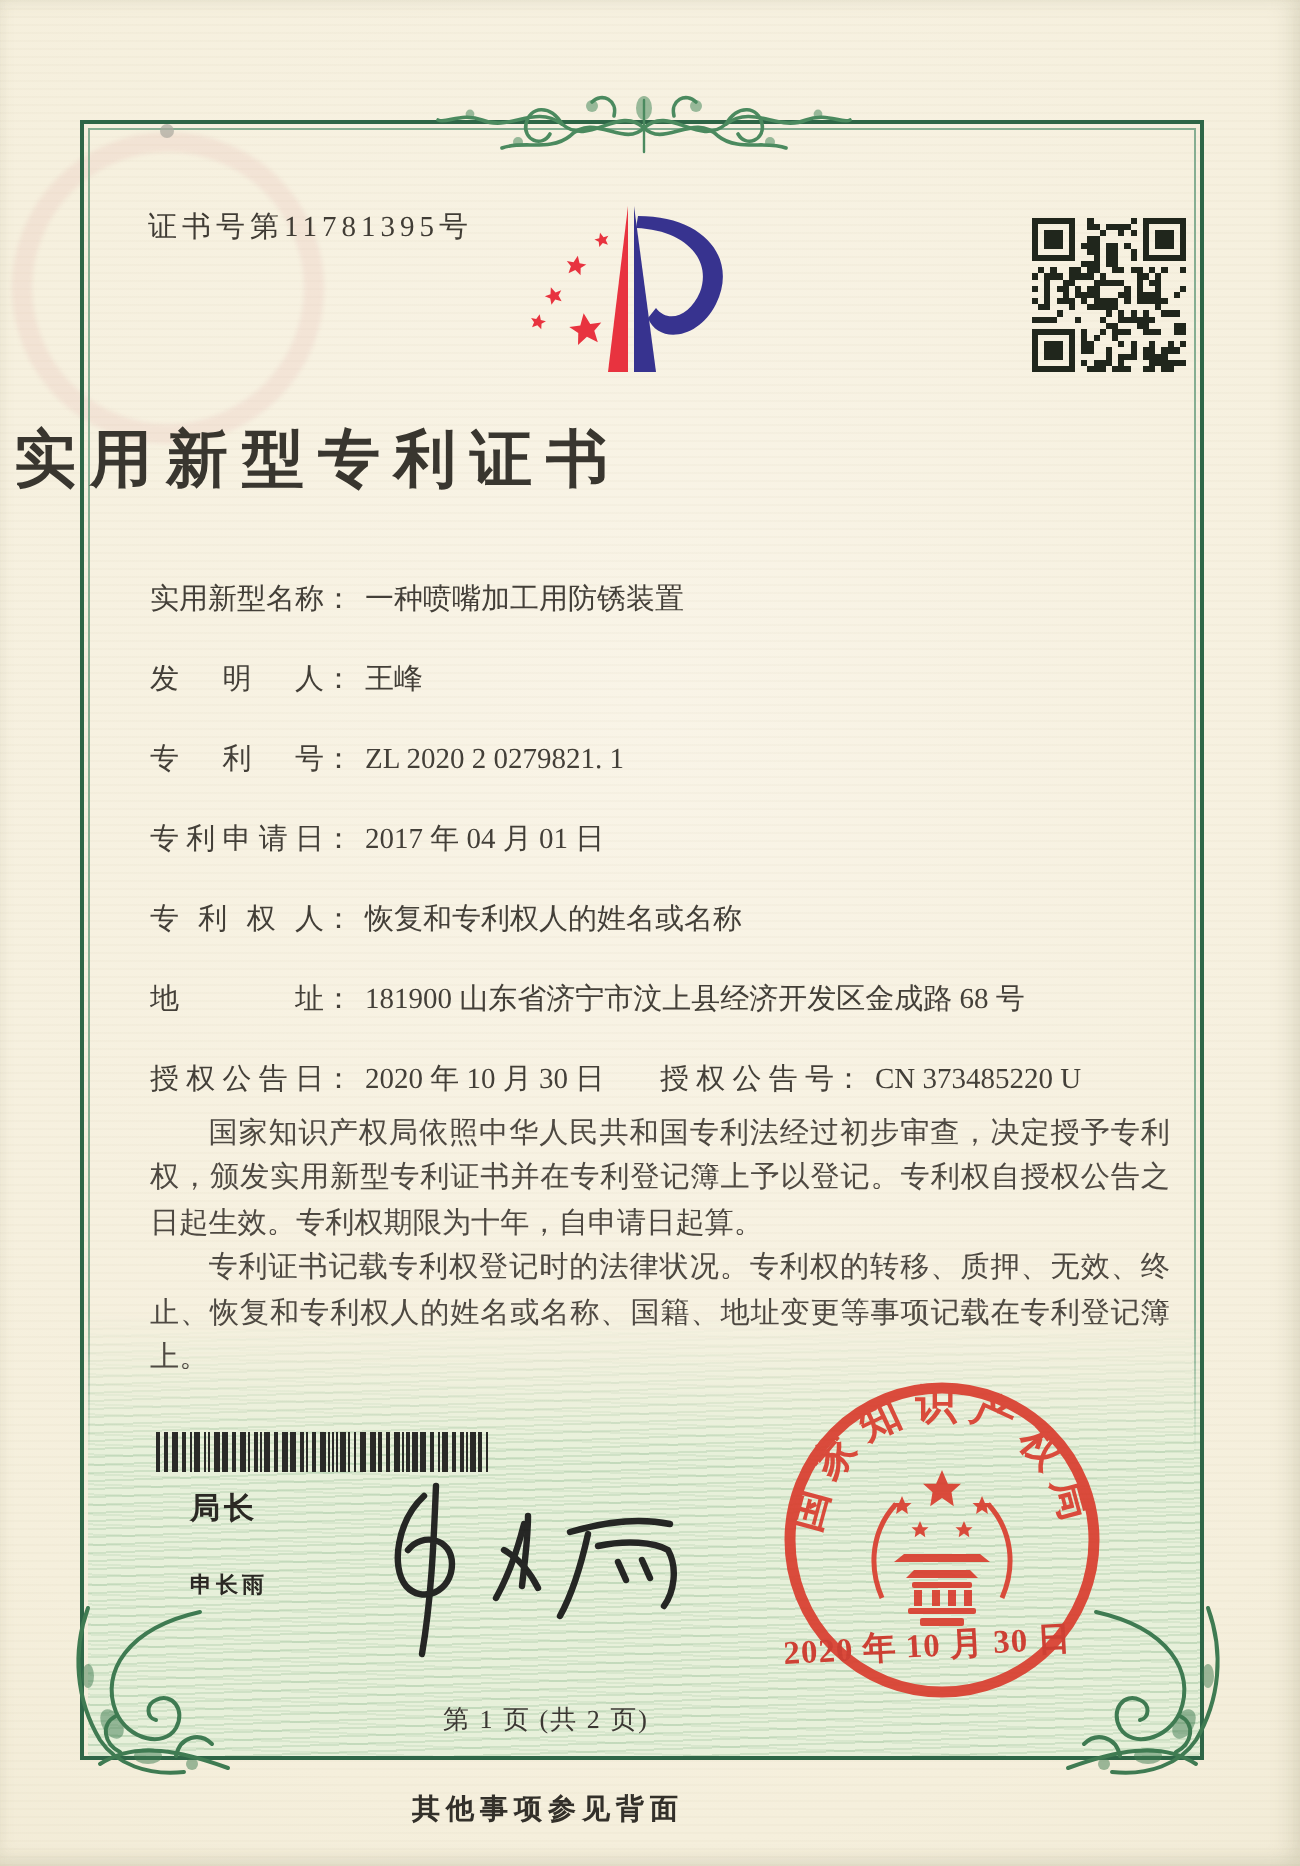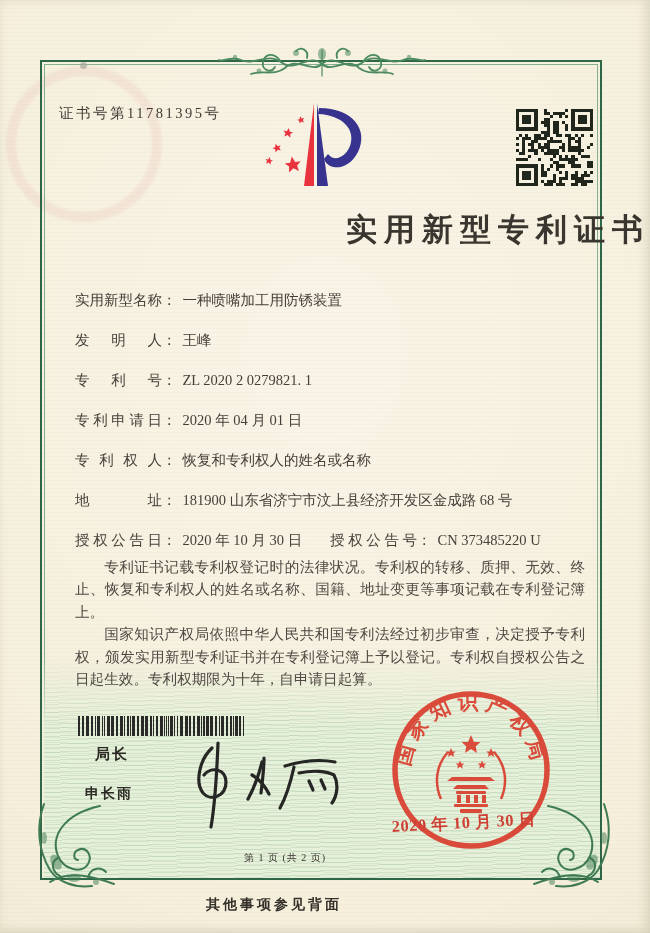--- a/index.html
+++ b/index.html
@@ -27,45 +27,45 @@
     mask-image:linear-gradient(to bottom, transparent 0, #000 70px);}
   .wm-circle{position:absolute;left:6px;top:66px;width:156px;height:156px;border-radius:50%;
     border:10px solid rgba(222,162,162,0.16);filter:blur(1px);}
   .staple{position:absolute;left:80px;top:62px;width:7px;height:7px;border-radius:50%;
     background:#a9a89e;opacity:.7;}
   .ornament-top{position:absolute;left:217px;top:44px;}
   .flourish{position:absolute;top:798px;}
   .flourish.left{left:30px;}
   .flourish.right{left:523px;transform:scaleX(-1);}
   
-  .cert-no{position:absolute;left:59px;top:104px;font-size:14.5px;letter-spacing:2.5px;color:#403c35;}
+  .cert-no{position:absolute;left:74px;top:104px;font-size:14.5px;letter-spacing:2.5px;color:#403c35;}
   .logo{position:absolute;left:255px;top:98px;}
   .qr{position:absolute;left:516px;top:109px;width:77px;height:77px;}
-  .title{position:absolute;left:0;top:209px;width:650px;text-align:right;
+  .title{position:absolute;left:0;top:209px;width:650px;text-align:left;
     font-size:31px;font-weight:700;letter-spacing:7px;text-indent:7px;color:#39362f;}
   
   .frow{position:absolute;left:75px;width:512px;height:20px;line-height:20px;
     font-size:14.5px;color:#433f38;white-space:nowrap;}
   .jlabel{display:inline-flex;justify-content:space-between;width:87px;vertical-align:bottom;}
   .colon{margin-right:6px;}
   .grant{position:absolute;left:255px;top:0;}
   
   .paras{position:absolute;left:75px;top:556px;width:510px;font-size:14.6px;
     line-height:22.4px;text-align:justify;color:#4e4942;}
   .paras p{text-indent:2em;}
   
   .barcode{position:absolute;left:78px;top:716px;width:170px;height:20px;}
   .director-title{position:absolute;left:95px;top:745px;font-family:"Liberation Sans","DejaVu Sans",sans-serif;
     font-size:15px;font-weight:700;color:#2b2924;letter-spacing:2px;}
-  .director-name{position:absolute;left:85px;top:785px;font-family:"Liberation Sans","DejaVu Sans",sans-serif;
-    font-size:14px;font-weight:700;color:#2b2924;letter-spacing:2px;}
+  .director-name{position:absolute;left:95px;top:785px;font-family:"Liberation Sans","DejaVu Sans",sans-serif;
+    font-size:11px;font-weight:700;color:#2b2924;letter-spacing:2px;}
   .signature{position:absolute;left:182px;top:736px;}
   .seal{position:absolute;left:384px;top:686px;}
-  .page-no{position:absolute;left:16px;top:851px;width:538px;text-align:center;
-    font-size:10px;letter-spacing:1px;color:#3b3733;}
+  .page-no{position:absolute;left:4px;top:851px;width:538px;text-align:center;
+    font-size:13px;letter-spacing:1px;color:#3b3733;}
   .back-note{position:absolute;left:0;top:896px;width:548px;text-align:center;
     font-size:14px;font-weight:700;letter-spacing:3px;color:#33302a;}
 </style>
 </head>
 <body>
 
 <div id="page">
 
   <div class="wm-circle"></div>
   <div class="frame"></div>
@@ -473,21 +473,21 @@
         <span>号</span>
       </span><span class="colon">：</span><span>ZL 2020 2 0279821. 1</span>
   </div>
   <div class="frow" style="top:410px">
     <span class="jlabel">
         <span>专</span>
         <span>利</span>
         <span>申</span>
         <span>请</span>
         <span>日</span>
-      </span><span class="colon">：</span><span>2020 年 04 月 01 日</span>
+      </span><span class="colon">：</span><span>2017 年 04 月 01 日</span>
   </div>
   <div class="frow" style="top:450px">
     <span class="jlabel">
         <span>专</span>
         <span>利</span>
         <span>权</span>
         <span>人</span>
       </span><span class="colon">：</span><span>恢复和专利权人的姓名或名称</span>
   </div>
   <div class="frow" style="top:490px">
@@ -509,22 +509,22 @@
           <span>授</span>
           <span>权</span>
           <span>公</span>
           <span>告</span>
           <span>号</span>
         </span><span class="colon">：</span><span>CN 373485220 U</span>
     </span>
   </div>
 
   <div class="paras">
+    <p>国家知识产权局依照中华人民共和国专利法经过初步审查，决定授予专利权，颁发实用新型专利证书并在专利登记簿上予以登记。专利权自授权公告之日起生效。专利权期限为十年，自申请日起算。</p>
     <p>专利证书记载专利权登记时的法律状况。专利权的转移、质押、无效、终止、恢复和专利权人的姓名或名称、国籍、地址变更等事项记载在专利登记簿上。</p>
-    <p>国家知识产权局依照中华人民共和国专利法经过初步审查，决定授予专利权，颁发实用新型专利证书并在专利登记簿上予以登记。专利权自授权公告之日起生效。专利权期限为十年，自申请日起算。</p>
   </div>
 
   <svg id="bc" class="barcode" viewBox="0 0 170 20" preserveAspectRatio="none">
       <rect x="0" y="0" width="2" height="20" fill="#2a2a28"></rect>
       <rect x="4" y="0" width="2" height="20" fill="#2a2a28"></rect>
       <rect x="8" y="0" width="3" height="20" fill="#2a2a28"></rect>
       <rect x="13" y="0" width="2" height="20" fill="#2a2a28"></rect>
       <rect x="17" y="0" width="1" height="20" fill="#2a2a28"></rect>
       <rect x="19" y="0" width="3" height="20" fill="#2a2a28"></rect>
       <rect x="24" y="0" width="1" height="20" fill="#2a2a28"></rect>

